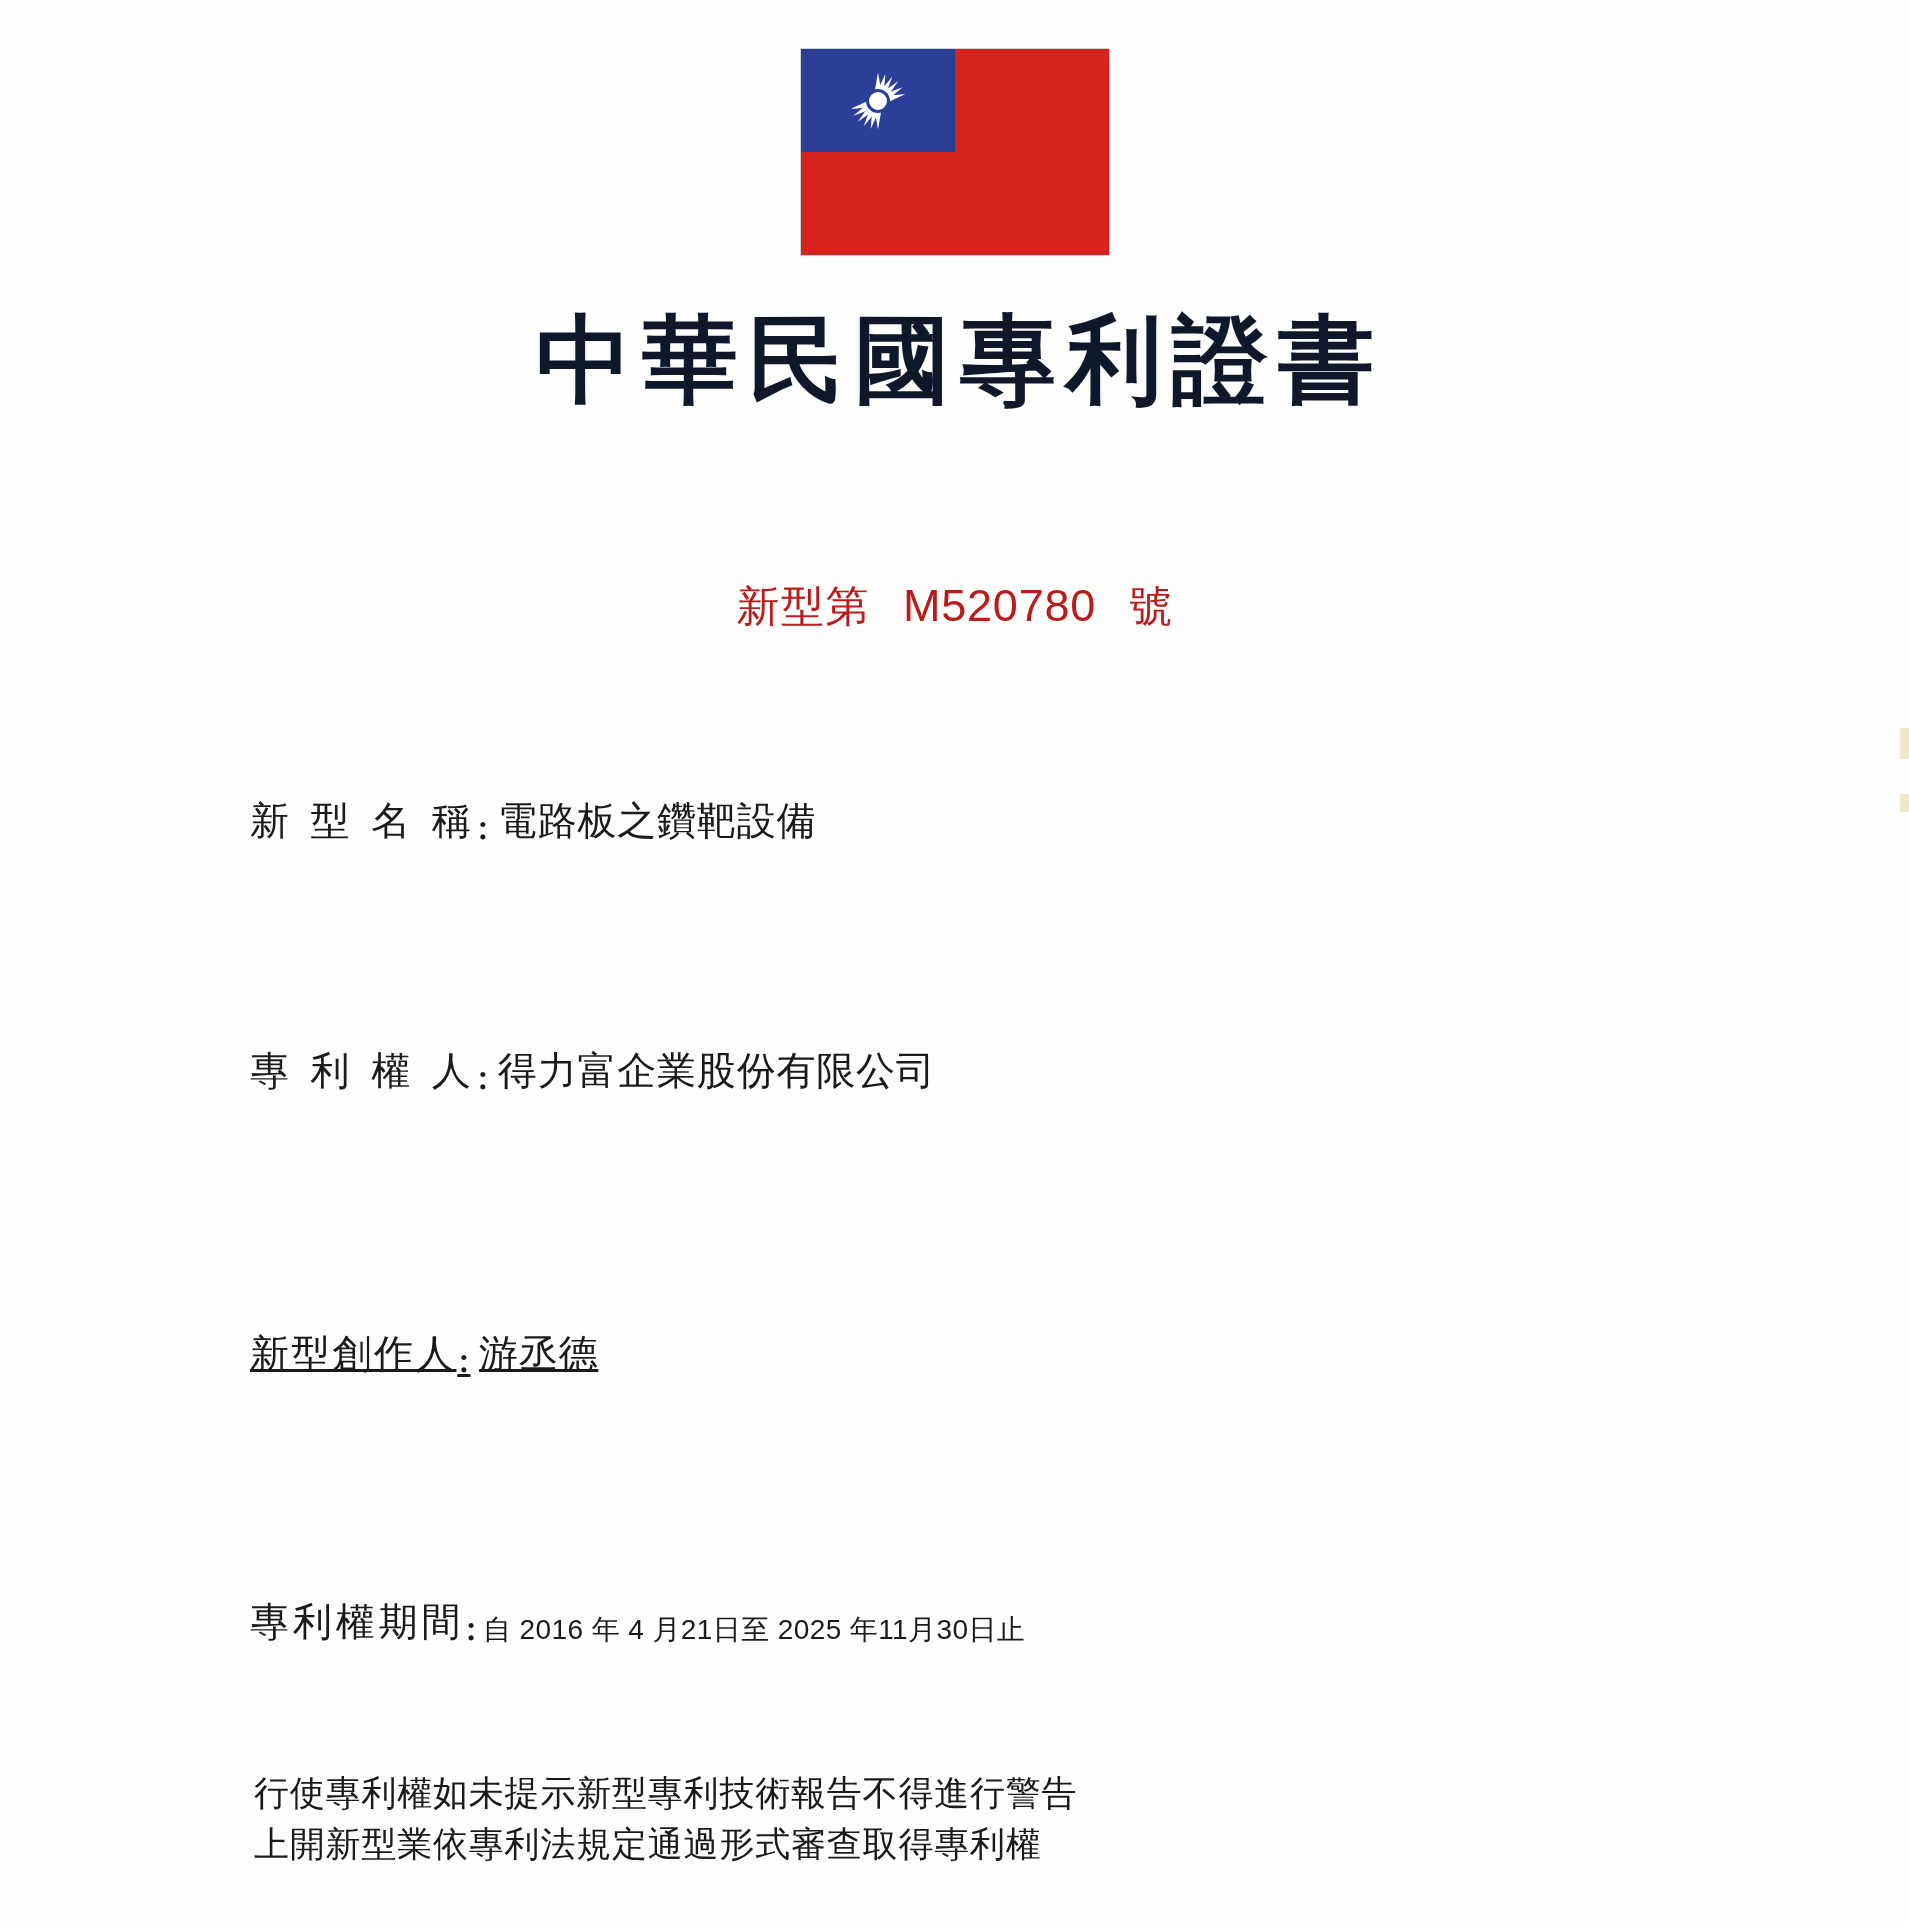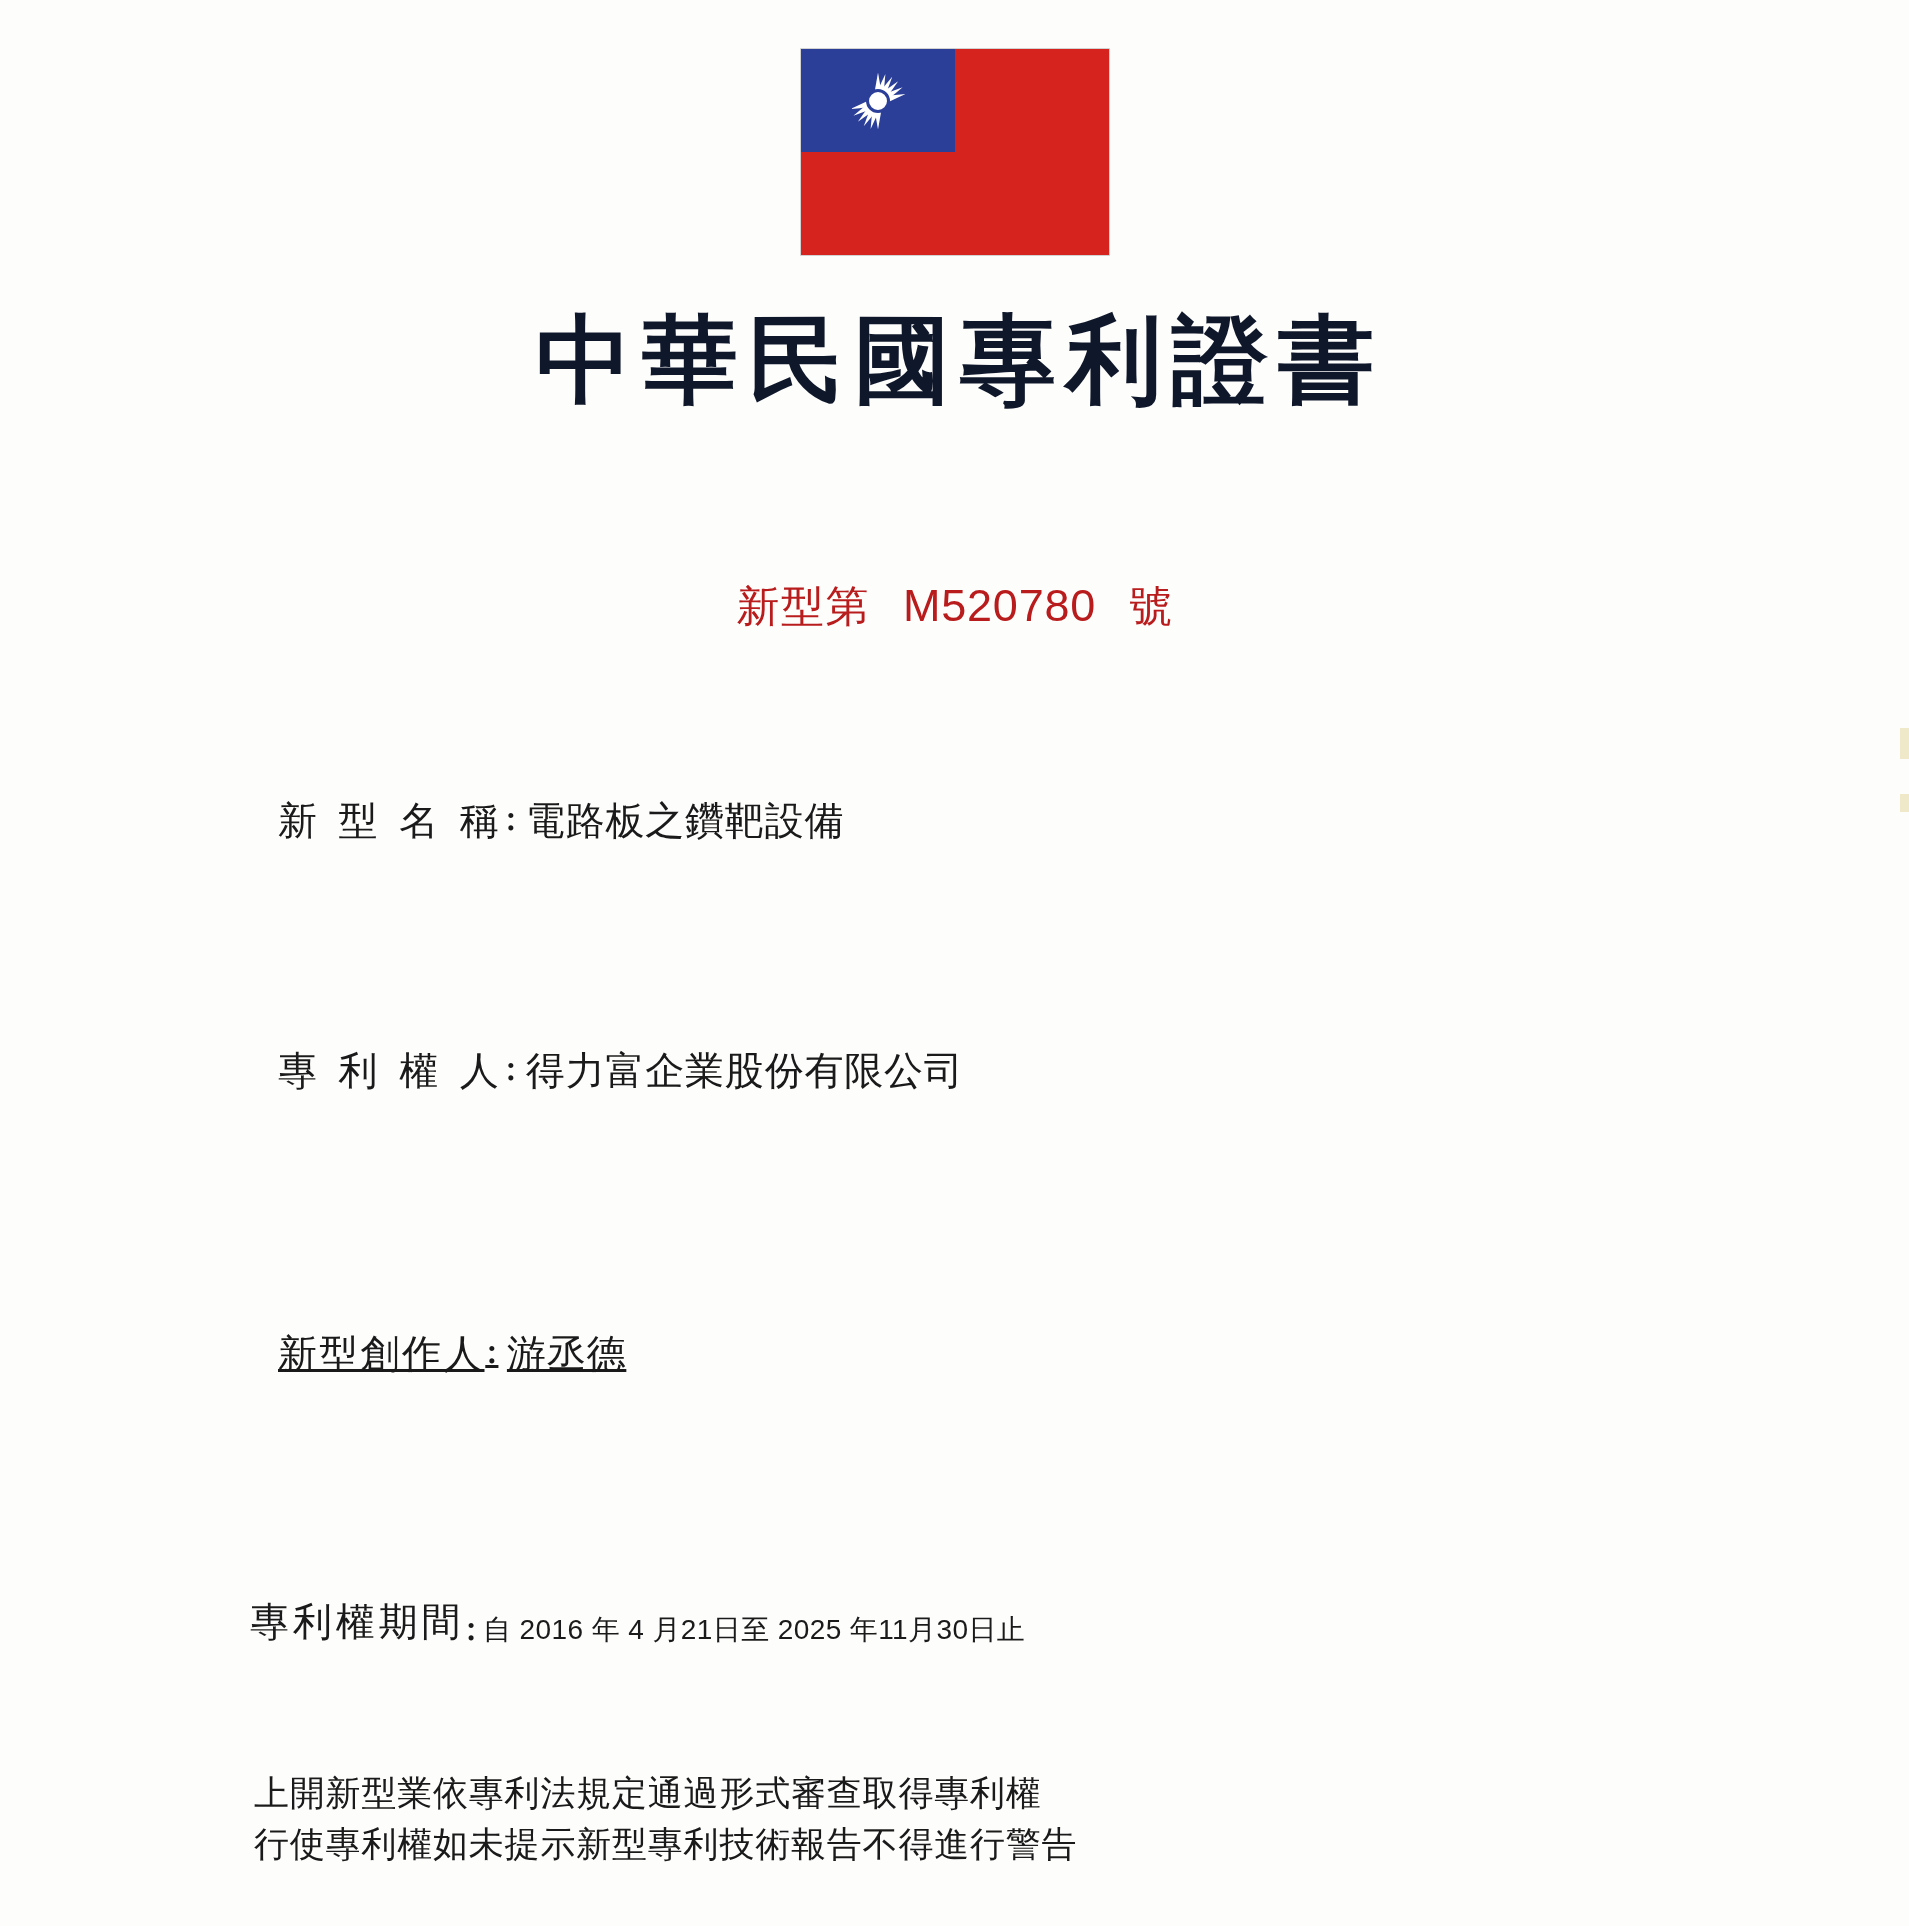--- a/index.html
+++ b/index.html
@@ -122,25 +122,24 @@
     font-size: 45px;
     letter-spacing: 0.8px;
   }
   .patent-no-row .suffix { letter-spacing: 1.5px; }
 
   
   .field {
     position: absolute;
     left: 250px;
     display: flex;
-    align-items: flex-start;
+    align-items: flex-end;
     font-size: 39px;
     color: #1a1a1a;
     white-space: nowrap;
-    margin-left: 28px;
   }
   .field .f-label {
     letter-spacing: 4.6px;
   }
   .field .f-colon {
     margin: 0 2.3px 0 0.8px;
   }
   .field .f-value {
     margin-left: 6.2px;
     letter-spacing: 0.8px;
@@ -229,18 +228,18 @@
     <span class="f-value">游丞德</span>
   </div>
 
   <div class="term-row">
     <span class="t-label">專利權期間</span>
     <span class="t-colon">:</span>
     <span class="t-body">自 2016 年 4 月21日至 2025 年11月30日止</span>
   </div>
 
   <div class="notes">
+    <div>行使專利權如未提示新型專利技術報告不得進行警告</div>
     <div>上開新型業依專利法規定通過形式審查取得專利權</div>
-    <div>行使專利權如未提示新型專利技術報告不得進行警告</div>
   </div>
 
 </div>
 
 
 </body></html>

